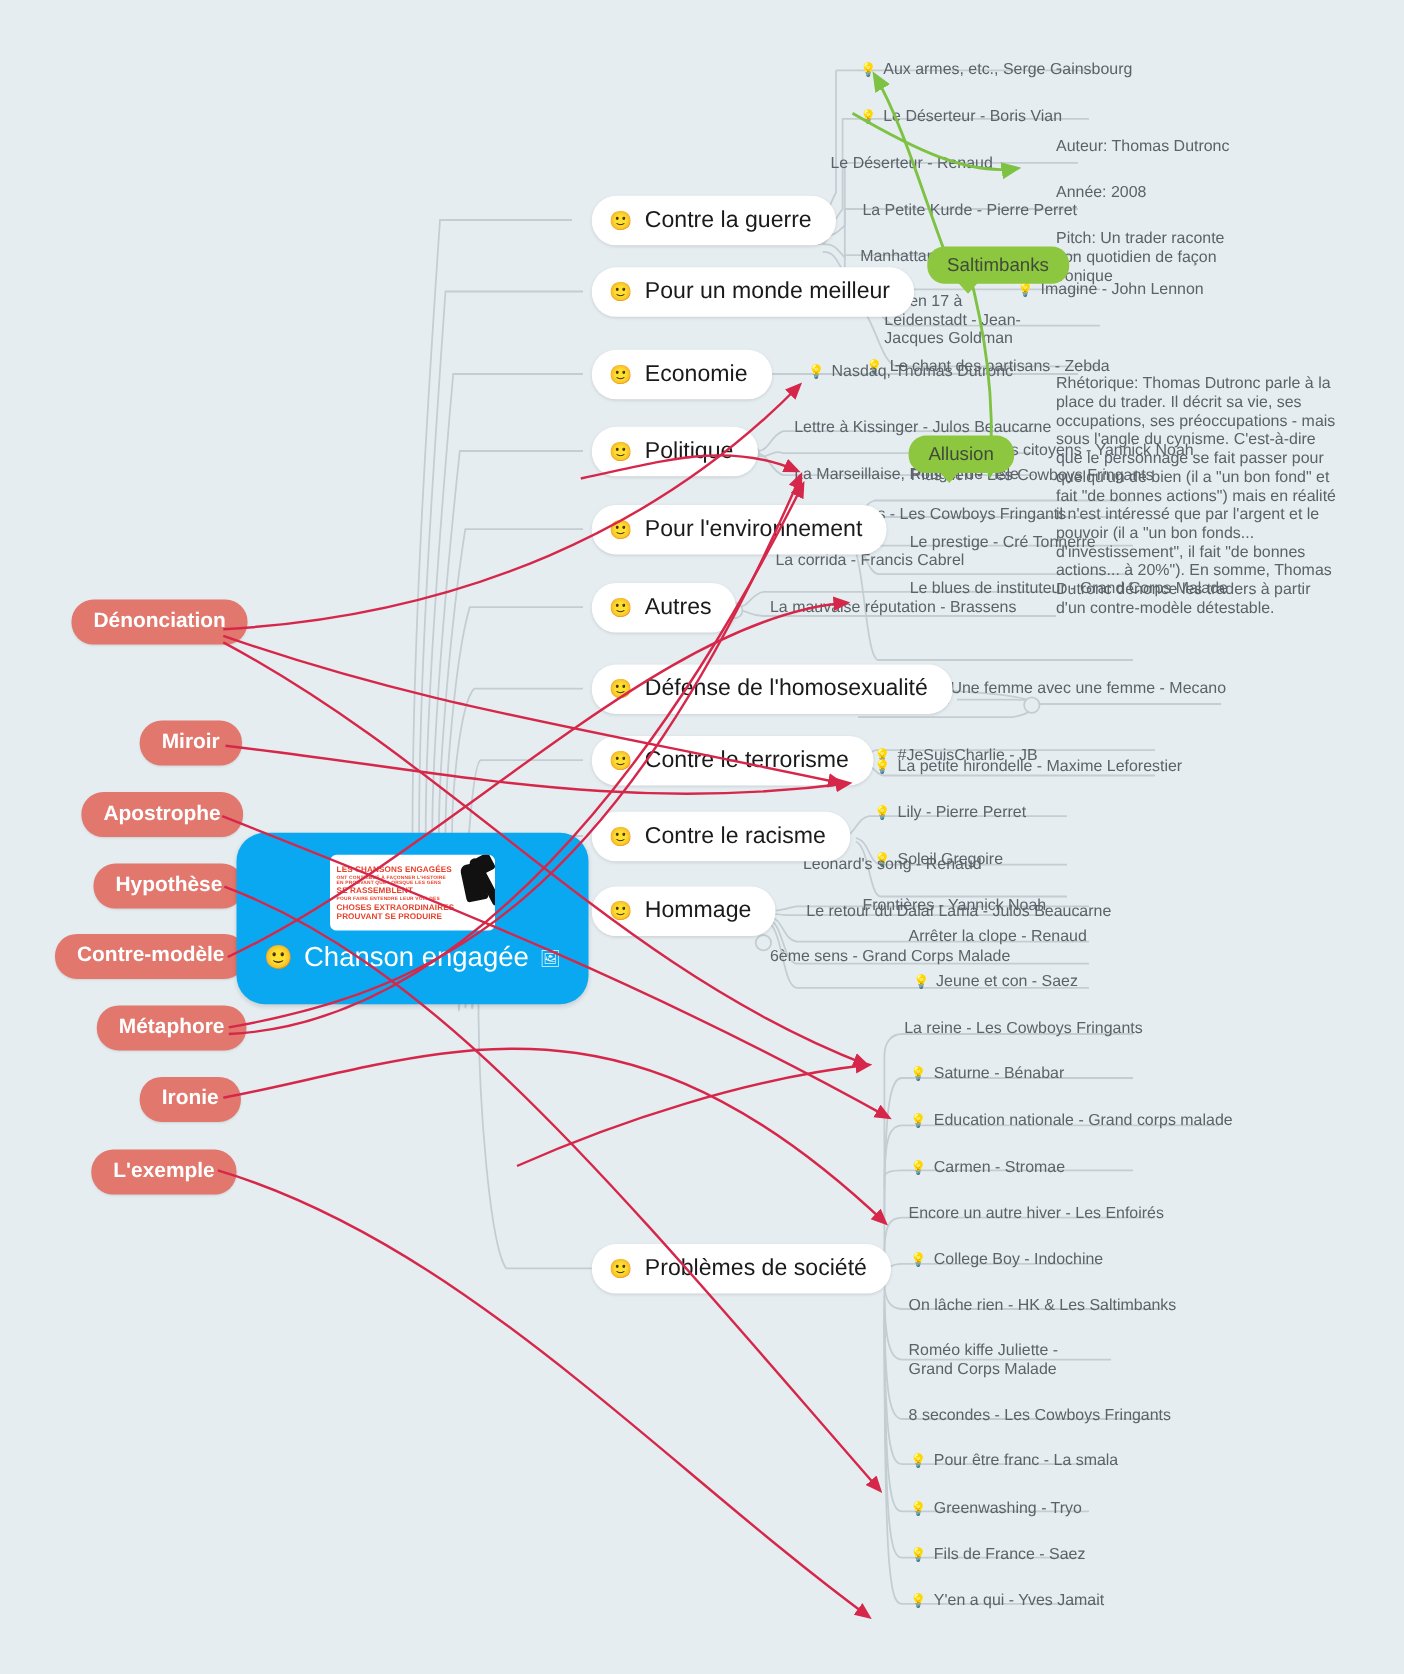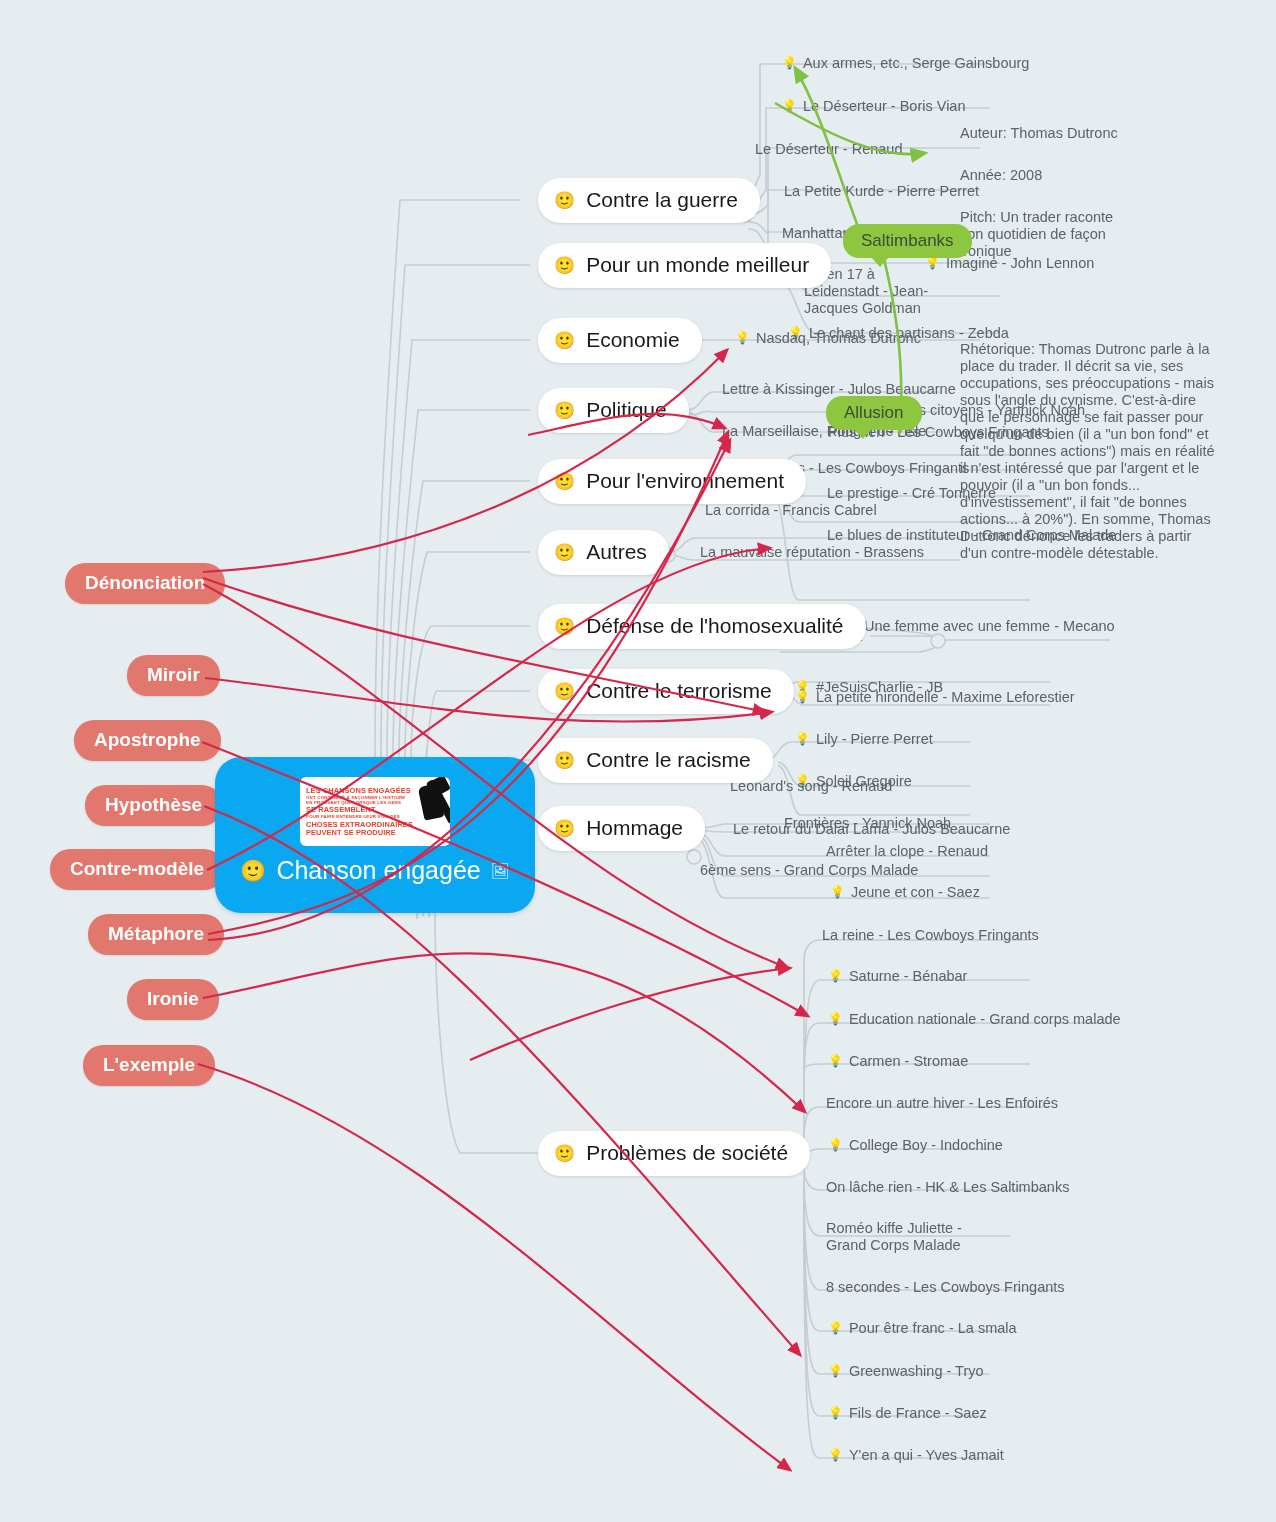--- a/index.html
+++ b/index.html
@@ -199,35 +199,35 @@
 
   <div class="node root">
     <div class="root-img">
       <div class="txtcol">
         <div class="lb">LES CHANSONS ENGAGÉES</div>
         <div class="l">ONT CONTRIBUÉ À FAÇONNER L'HISTOIRE</div>
         <div class="l">EN PROUVANT QUE LORSQUE LES GENS</div>
         <div class="lb">SE RASSEMBLENT</div>
         <div class="l">POUR FAIRE ENTENDRE LEUR VOIX DES</div>
         <div class="lb">CHOSES EXTRAORDINAIRES</div>
-        <div class="lb">PEUVENT SE PRODUIRE</div>
+        <div class="lb">PROUVANT SE PRODUIRE</div>
       </div>
       <div class="fist">
         <div class="neck"></div>
           <div class="head"></div>
       </div>
     </div>
     <div class="root-label">
       <span class="root-emoji">🙂</span>
       <span>Chanson engagée</span>
       <span class="img-badge">🖼</span>
     </div>
   </div>
 
-  <div class="node fig" style="left:65px;top:545px;margin-top:18px;">
+  <div class="node fig" style="left:65px;top:545px;">
       <span>Dénonciation</span>
     </div>
   <div class="node fig" style="left:127px;top:655px;">
       <span>Miroir</span>
     </div>
   <div class="node fig" style="left:74px;top:720px;">
       <span>Apostrophe</span>
     </div>
   <div class="node fig" style="left:85px;top:785px;">
       <span>Hypothèse</span>

